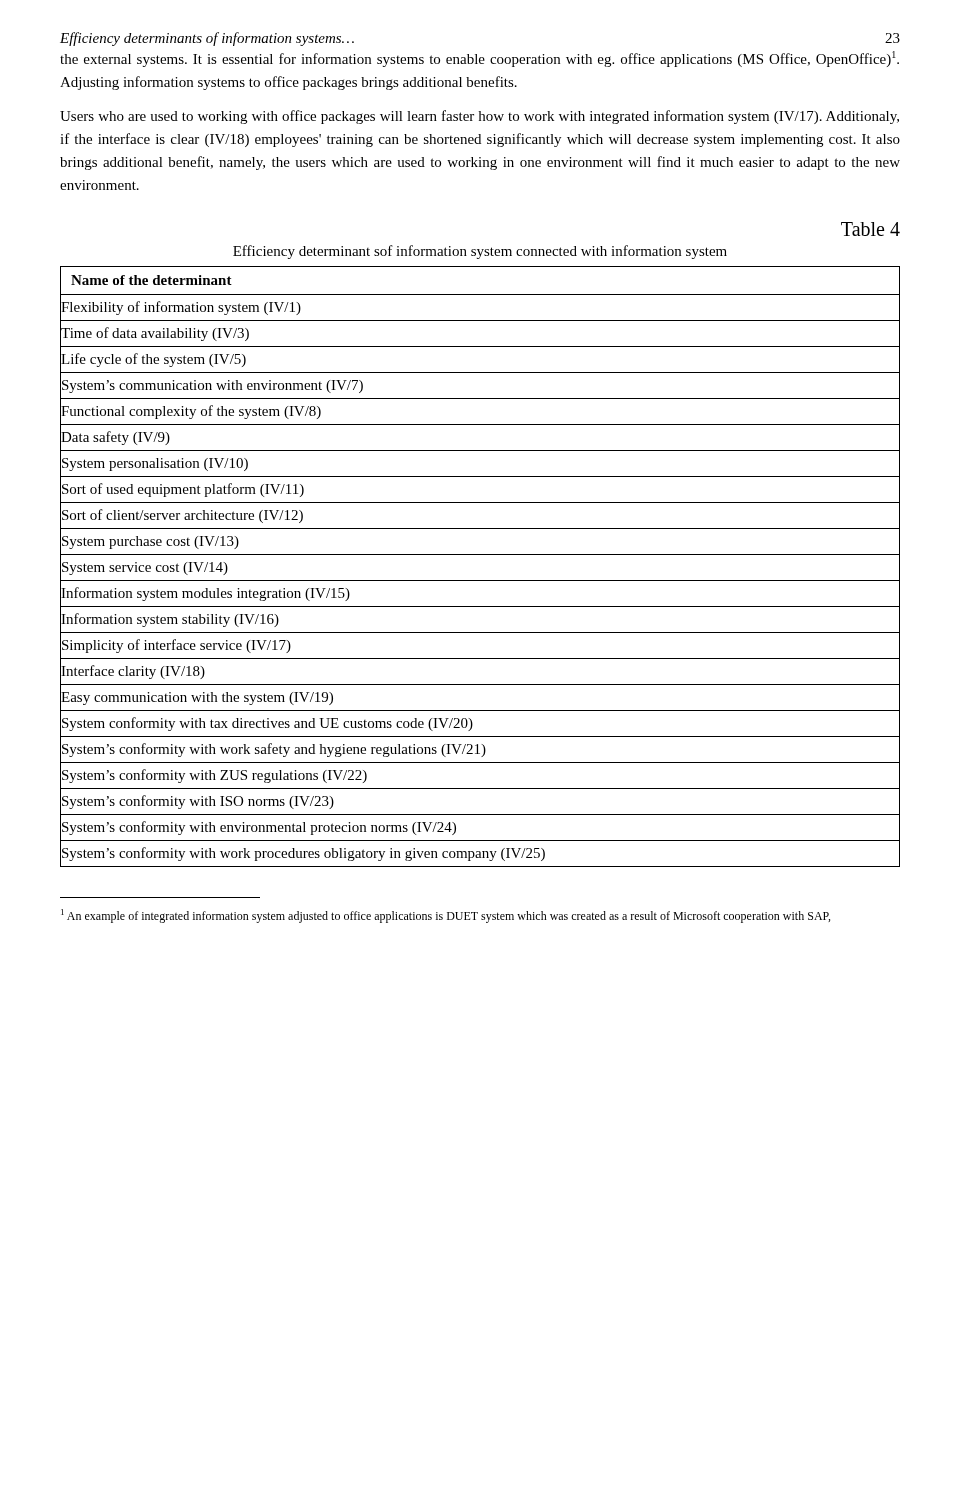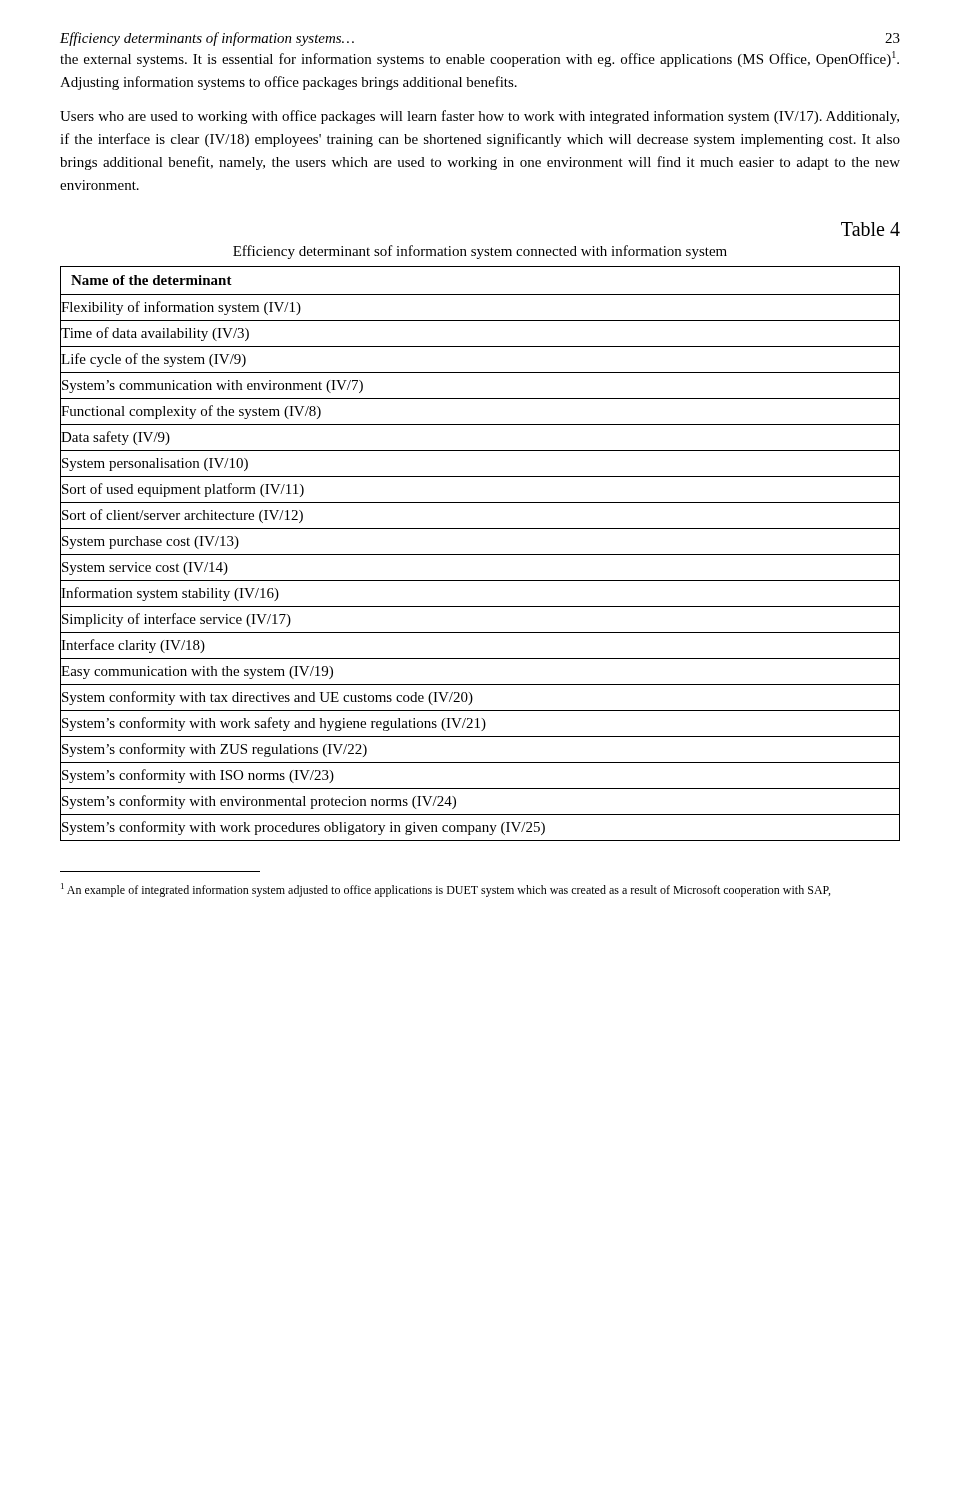--- a/index.html
+++ b/index.html
@@ -128,21 +128,21 @@
     </tr>
   </thead>
   <tbody id="table-body">
   <tr>
         <td>Flexibility of information system (IV/1)</td>
       </tr>
       <tr>
         <td>Time of data availability (IV/3)</td>
       </tr>
       <tr>
-        <td>Life cycle of the system (IV/9)</td>
+        <td>Life cycle of the system (IV/5)</td>
       </tr>
       <tr>
         <td>System’s communication with environment (IV/7)</td>
       </tr>
       <tr>
         <td>Functional complexity of the system (IV/8)</td>
       </tr>
       <tr>
         <td>Data safety (IV/9)</td>
       </tr>
@@ -153,20 +153,23 @@
         <td>Sort of used equipment platform (IV/11)</td>
       </tr>
       <tr>
         <td>Sort of client/server architecture (IV/12)</td>
       </tr>
       <tr>
         <td>System purchase cost (IV/13)</td>
       </tr>
       <tr>
         <td>System service cost (IV/14)</td>
+      </tr>
+      <tr>
+        <td>Information system modules integration (IV/15)</td>
       </tr>
       <tr>
         <td>Information system stability (IV/16)</td>
       </tr>
       <tr>
         <td>Simplicity of interface service (IV/17)</td>
       </tr>
       <tr>
         <td>Interface clarity (IV/18)</td>
       </tr>

